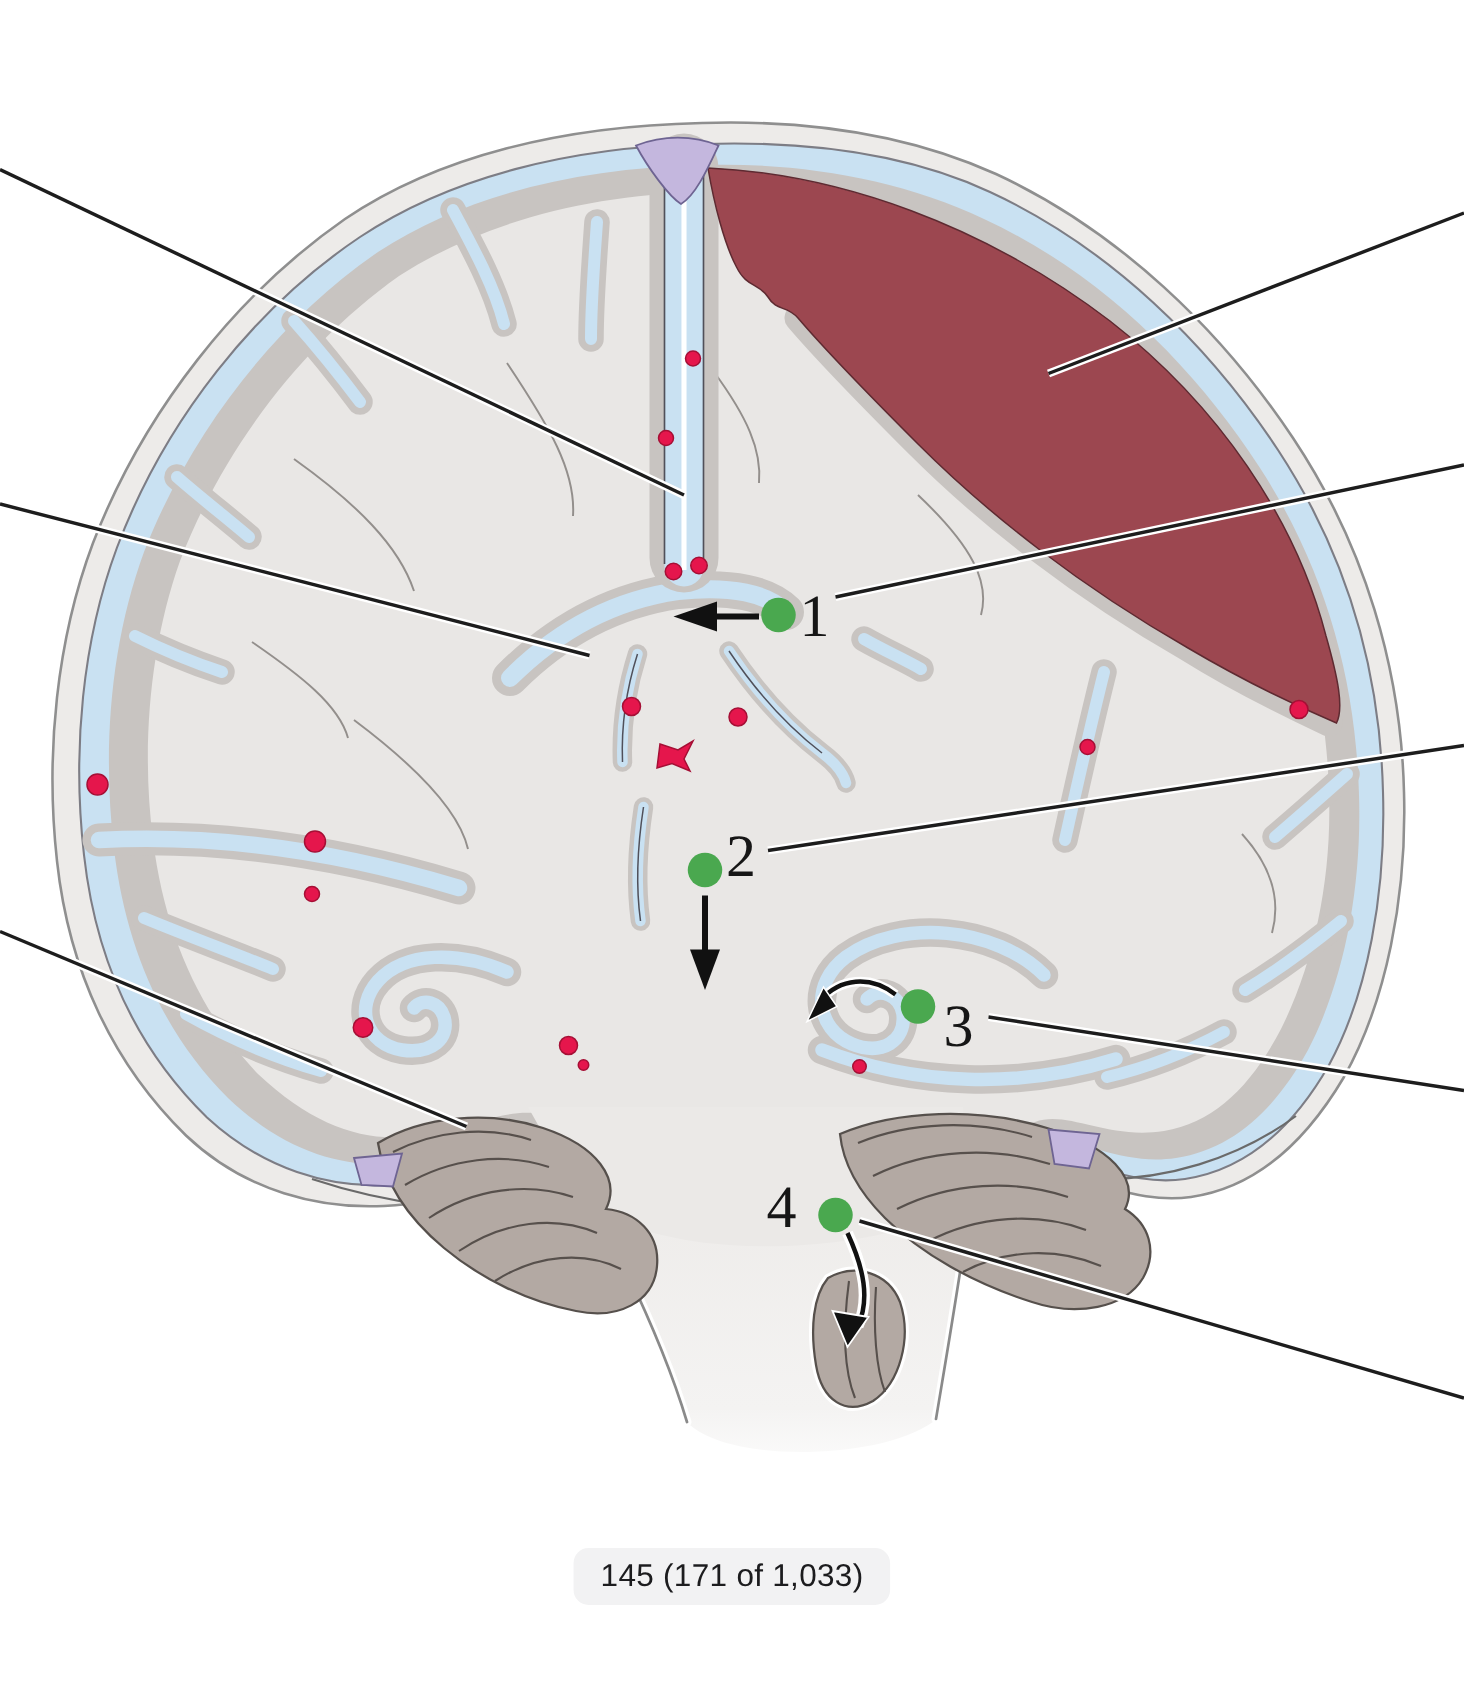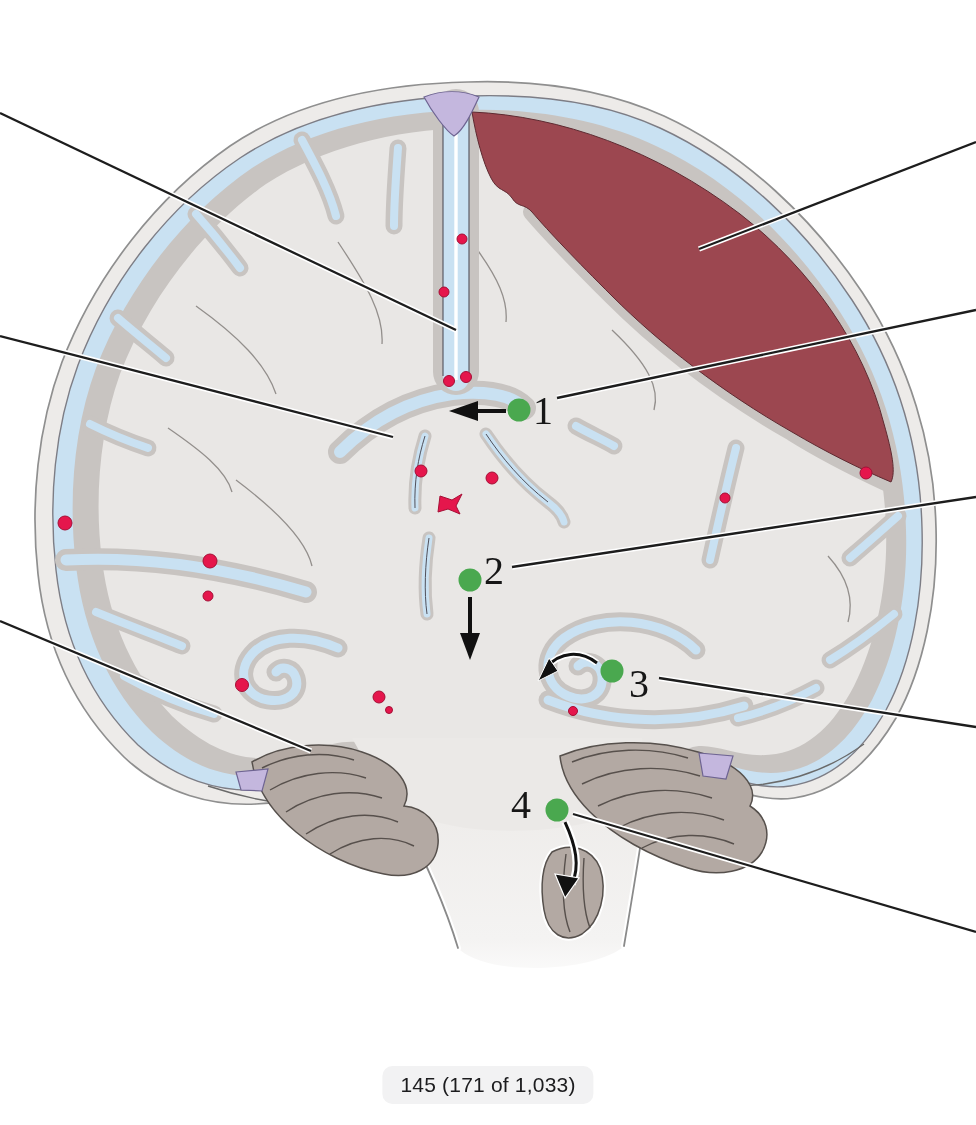--- a/index.html
+++ b/index.html
@@ -1,20 +1,20 @@
 <!DOCTYPE html>
 <html><head>
 <meta charset="utf-8">
 <style>
   html,body{margin:0;padding:0;background:#ffffff;}
   .canvas{position:relative;width:976px;height:1125px;background:#ffffff;overflow:hidden;
           font-family:"Liberation Sans",sans-serif;}
   svg{position:absolute;left:0;top:0;}
   .lbl{font-family:"Liberation Serif",serif;font-size:40px;fill:#161616;}
-  .page-pill{position:absolute;left:50%;top:1066px;transform:translateX(-50%);
+  .page-pill{position:absolute;left:50%;top:1032px;transform:translateX(-50%);
      background:#f2f2f3;border-radius:10px;padding:7px 18px;
      font-size:21px;color:#1c1c1e;letter-spacing:.2px;white-space:nowrap;}
   .thin{stroke:#938f8c;stroke-width:1.3;fill:none;}
   .folia{stroke:#57504c;stroke-width:1.4;fill:none;}
   .edge{stroke:#50505a;stroke-width:1.1;fill:none;}
 </style>
 </head>
 <body>
 
 <div class="canvas">

